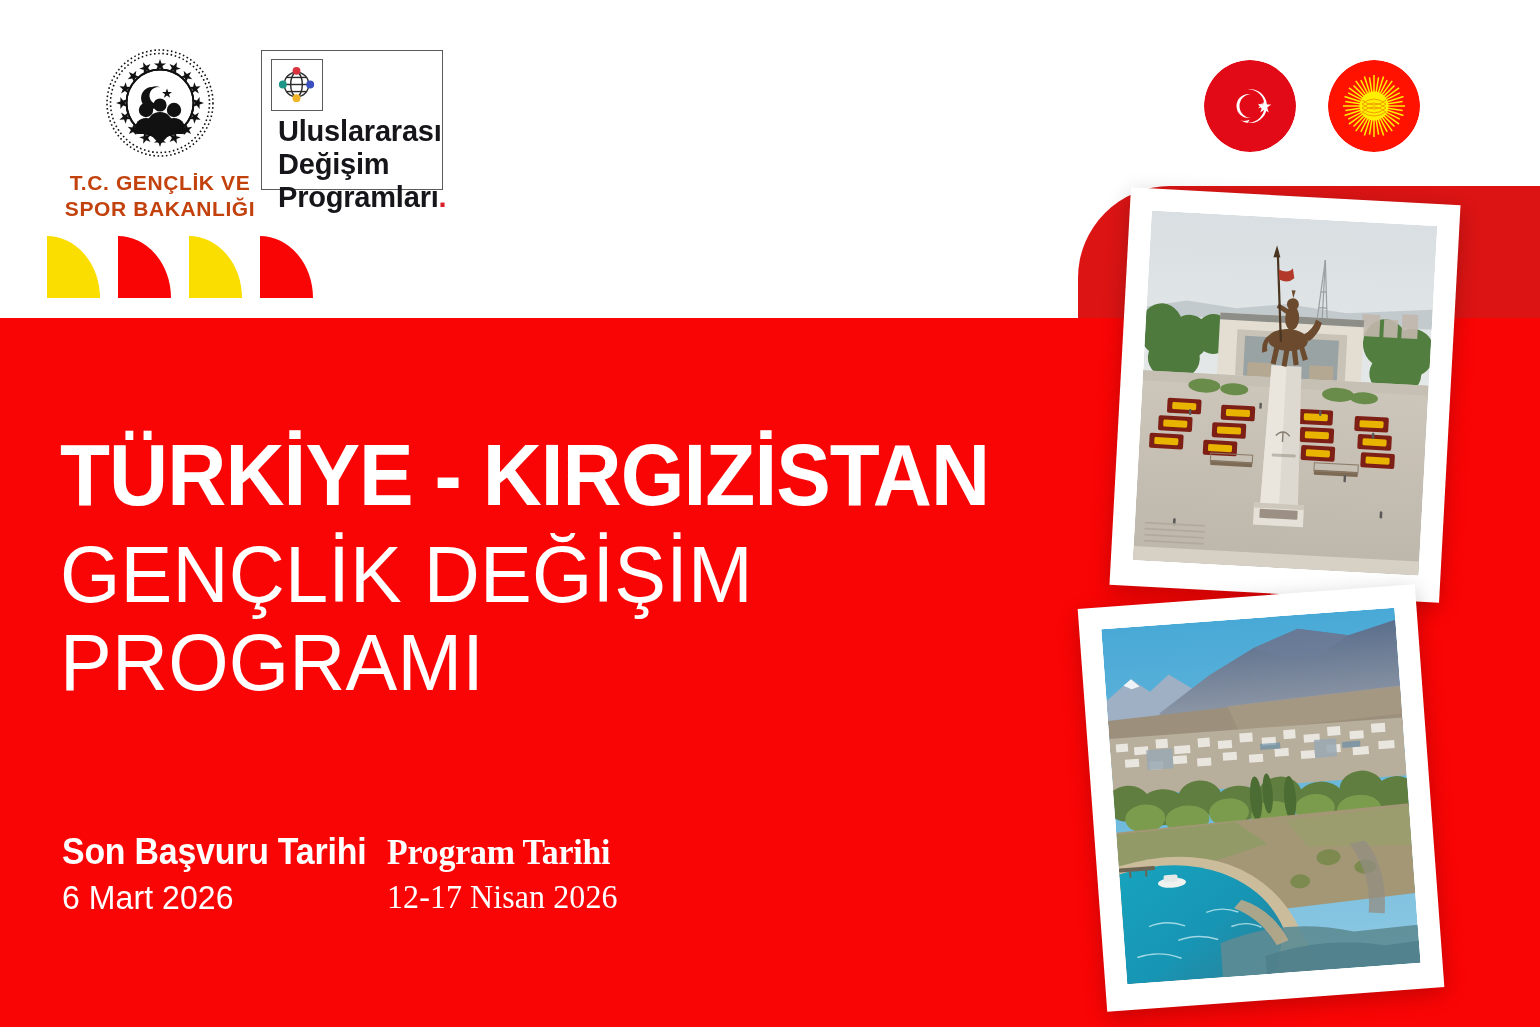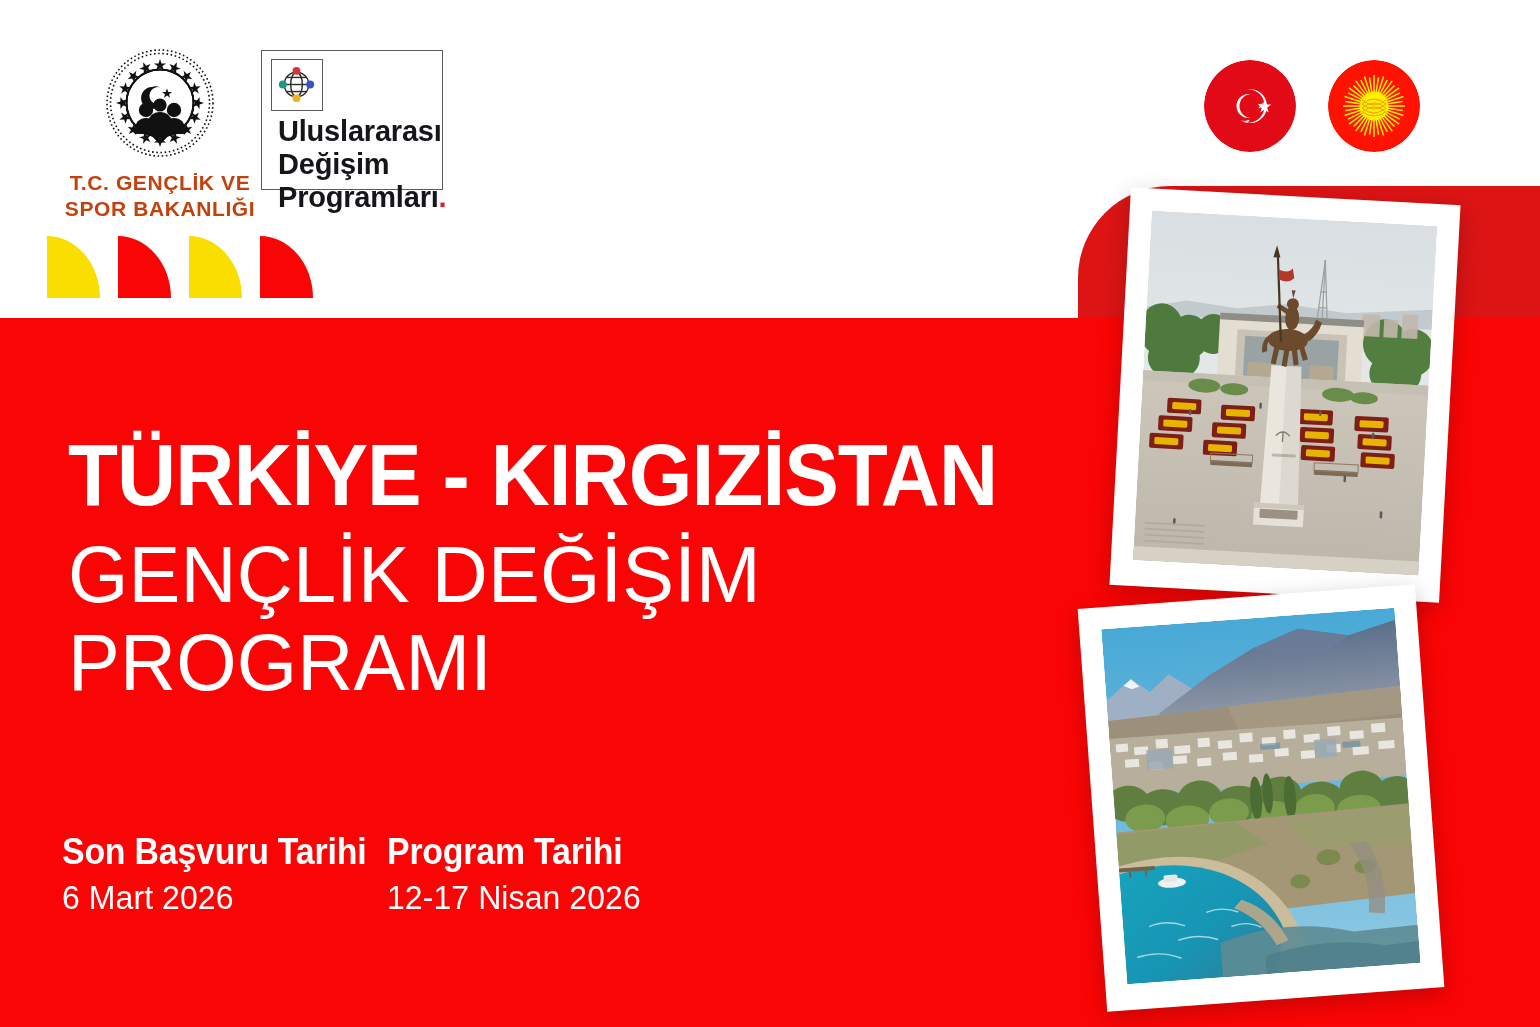--- a/index.html
+++ b/index.html
@@ -56,40 +56,40 @@
   .flag{ width:92px; height:92px; border-radius:50%; overflow:hidden; }
 
   
   .decor{ position:absolute; left:47px; top:236px; display:flex; gap:18px; }
   .qc{ width:53px; height:62px; }
   .qc-inner{ width:100%; height:100%; border-top-right-radius:100% 100%; }
   .qc-y .qc-inner{ background:#FADE00; }
   .qc-r .qc-inner{ background:#FA0505; }
 
   
-  .headline{ position:absolute; left:68px; top:432px; width:980px; }
+  .headline{ position:absolute; left:60px; top:432px; width:980px; }
   .hl1{
     font-size:88px; font-weight:800; color:#ffffff;
     line-height:.98; letter-spacing:-1px;
     transform:scaleX(.93); transform-origin:left center;
     white-space:nowrap;
   }
   .hl2, .hl3{
     font-size:80px; font-weight:400; color:#ffffff;
     line-height:1.07; letter-spacing:.2px;
     transform:scaleX(.97); transform-origin:left center;
     white-space:nowrap;
   }
   .hl2{ margin-top:14px; }
   .hl3{ margin-top:2px; }
 
   
   .dates{ position:absolute; left:62px; top:832px; display:flex;align-items:center; }
   .date-col-1{ width:325px; }
-  .date-col-2{ width:430px; }
+  .date-col-2{ width:430px;font-family:Liberation Serif, serif; }
   .date-label{
     font-size:36px; font-weight:800; color:#ffffff;
     letter-spacing:-.2px; line-height:1.12;
     transform:scaleX(.94); transform-origin:left center; white-space:nowrap;
   }
   .date-value{
     margin-top:6px;
     font-size:34px; font-weight:400; color:#ffffff;
     letter-spacing:.1px; line-height:1.12;
     transform:scaleX(.94); transform-origin:left center; white-space:nowrap;

